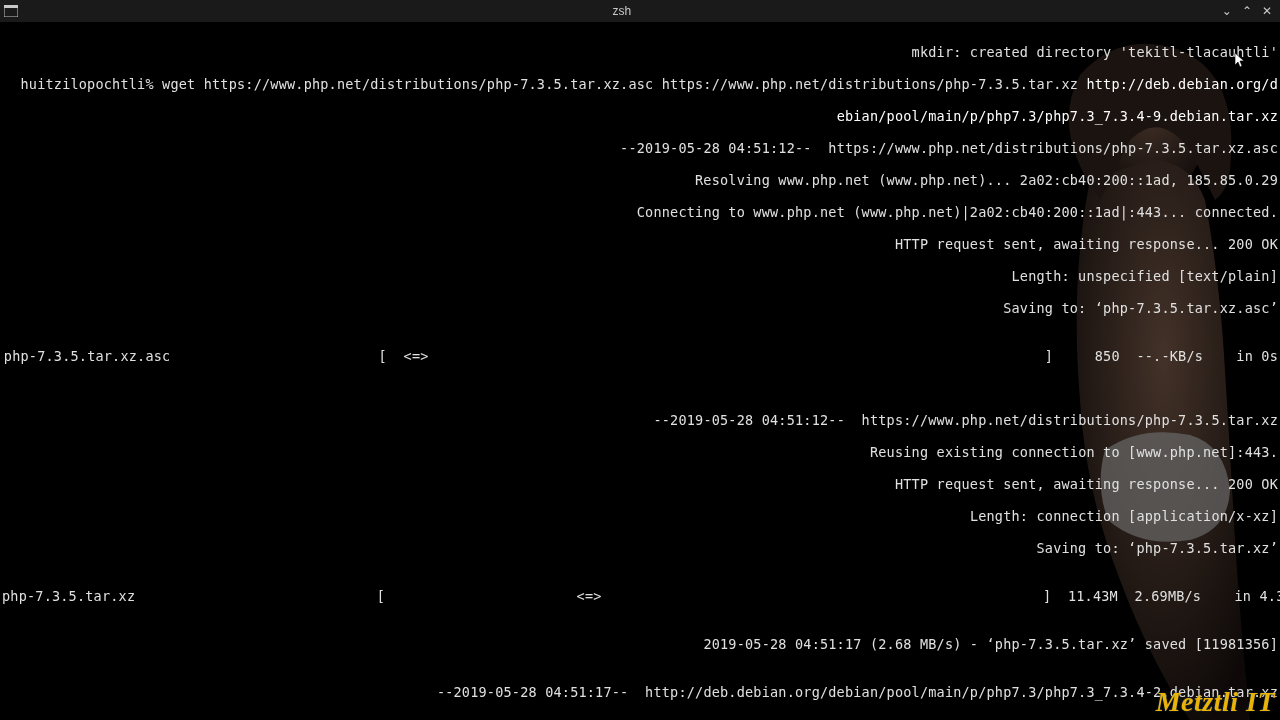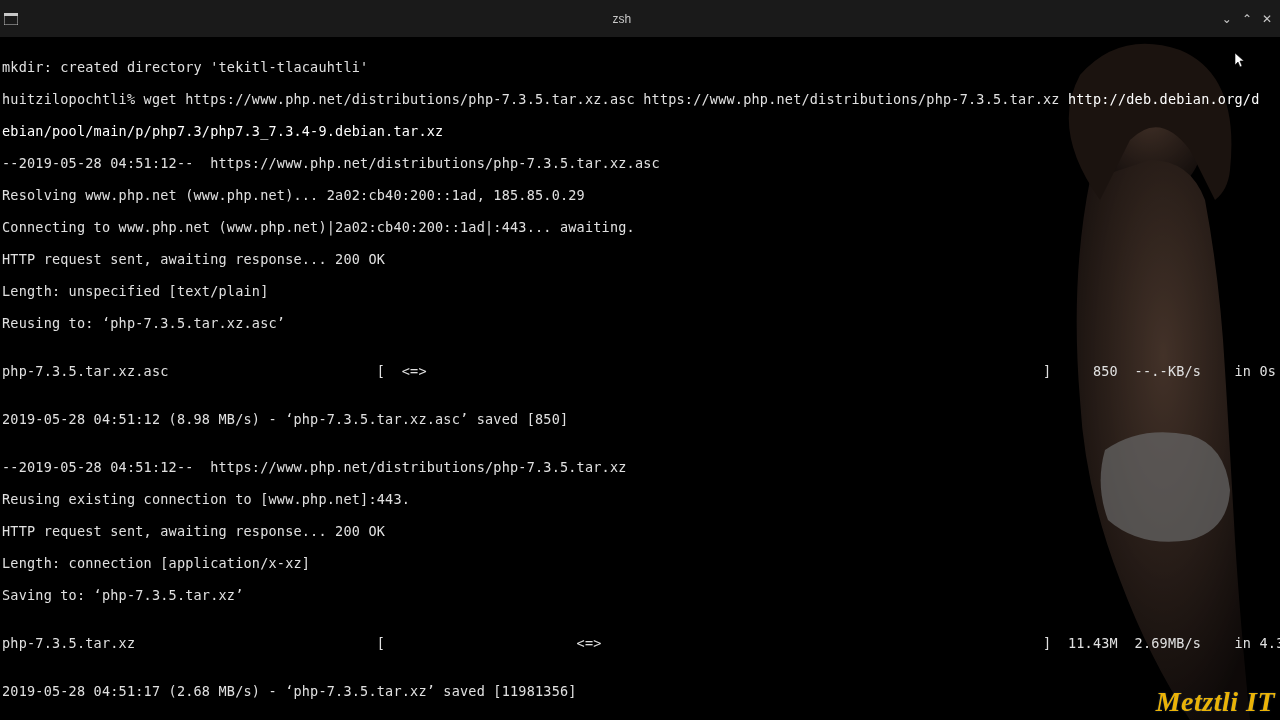--- a/index.html
+++ b/index.html
@@ -33,21 +33,21 @@
     position: absolute;
     right: 0;
     top: 20px;
     width: 290px;
     height: 720px;
     z-index: 0;
     opacity: 0.55;
     pointer-events: none;
   }
   .titlebar {
-    height: 37px;
+    height: 22px;
     background: #1a1a1a;
     display: flex;
     align-items: center;
     color: #c8c8c8;
     font-family: sans-serif;
     font-size: 12px;
     position: relative;
     z-index: 3;
   }
   .titlebar .left-icon {
@@ -70,21 +70,21 @@
     color: #c8c8c8;
   }
   .terminal {
     position: relative;
     z-index: 1;
     padding: 6px 2px 0 2px;
     white-space: pre;
     line-height: 16px;
     letter-spacing: 0.2px;
   }
-  .ln { display: block; }
+  .ln { display: block; text-align: right; }
   .link { color: #ffffff; }
   .cursor-pointer {
     position: absolute;
     left: 1232px;
     top: 52px;
     width: 14px;
     height: 18px;
     z-index: 5;
     pointer-events: none;
     color: #fff;
@@ -120,28 +120,27 @@
   <path d="M110 180 Q60 110 90 55 Q130 10 190 30 Q250 55 240 150 Q238 170 225 180 L200 130 Q170 90 140 120 Z" fill="#32231c"></path>
   <path d="M115 430 Q150 405 200 415 Q235 425 240 470 Q238 510 200 520 Q150 528 118 500 Q105 465 115 430 Z" fill="#bdbdbd" opacity="0.7"></path>
 </svg>
 
 <div class="terminal">
 <span class="ln">mkdir: created directory 'tekitl-tlacauhtli'</span>
 <span class="ln"><span>huitzilopochtli% wget https://www.php.net/distributions/php-7.3.5.tar.xz.asc https://www.php.net/distributions/php-7.3.5.tar.xz </span><span class="link">http://deb.debian.org/d</span></span>
 <span class="ln"><span class="link">ebian/pool/main/p/php7.3/php7.3_7.3.4-9.debian.tar.xz</span></span>
 <span class="ln">--2019-05-28 04:51:12--  https://www.php.net/distributions/php-7.3.5.tar.xz.asc</span>
 <span class="ln">Resolving www.php.net (www.php.net)... 2a02:cb40:200::1ad, 185.85.0.29</span>
-<span class="ln">Connecting to www.php.net (www.php.net)|2a02:cb40:200::1ad|:443... awaiting.</span>
+<span class="ln">Connecting to www.php.net (www.php.net)|2a02:cb40:200::1ad|:443... connected.</span>
 <span class="ln">HTTP request sent, awaiting response... 200 OK</span>
 <span class="ln">Length: unspecified [text/plain]</span>
-<span class="ln">Reusing to: ‘php-7.3.5.tar.xz.asc’</span>
+<span class="ln">Saving to: ‘php-7.3.5.tar.xz.asc’</span>
 <span class="ln"></span>
 <span class="ln">php-7.3.5.tar.xz.asc                         [  &lt;=&gt;                                                                          ]     850  --.-KB/s    in 0s</span>
 <span class="ln"></span>
-<span class="ln">2019-05-28 04:51:12 (8.98 MB/s) - ‘php-7.3.5.tar.xz.asc’ saved [850]</span>
 <span class="ln"></span>
 <span class="ln">--2019-05-28 04:51:12--  https://www.php.net/distributions/php-7.3.5.tar.xz</span>
 <span class="ln">Reusing existing connection to [www.php.net]:443.</span>
 <span class="ln">HTTP request sent, awaiting response... 200 OK</span>
 <span class="ln">Length: connection [application/x-xz]</span>
 <span class="ln">Saving to: ‘php-7.3.5.tar.xz’</span>
 <span class="ln"></span>
 <span class="ln">php-7.3.5.tar.xz                             [                       &lt;=&gt;                                                     ]  11.43M  2.69MB/s    in 4.3s</span>
 <span class="ln"></span>
 <span class="ln">2019-05-28 04:51:17 (2.68 MB/s) - ‘php-7.3.5.tar.xz’ saved [11981356]</span>

